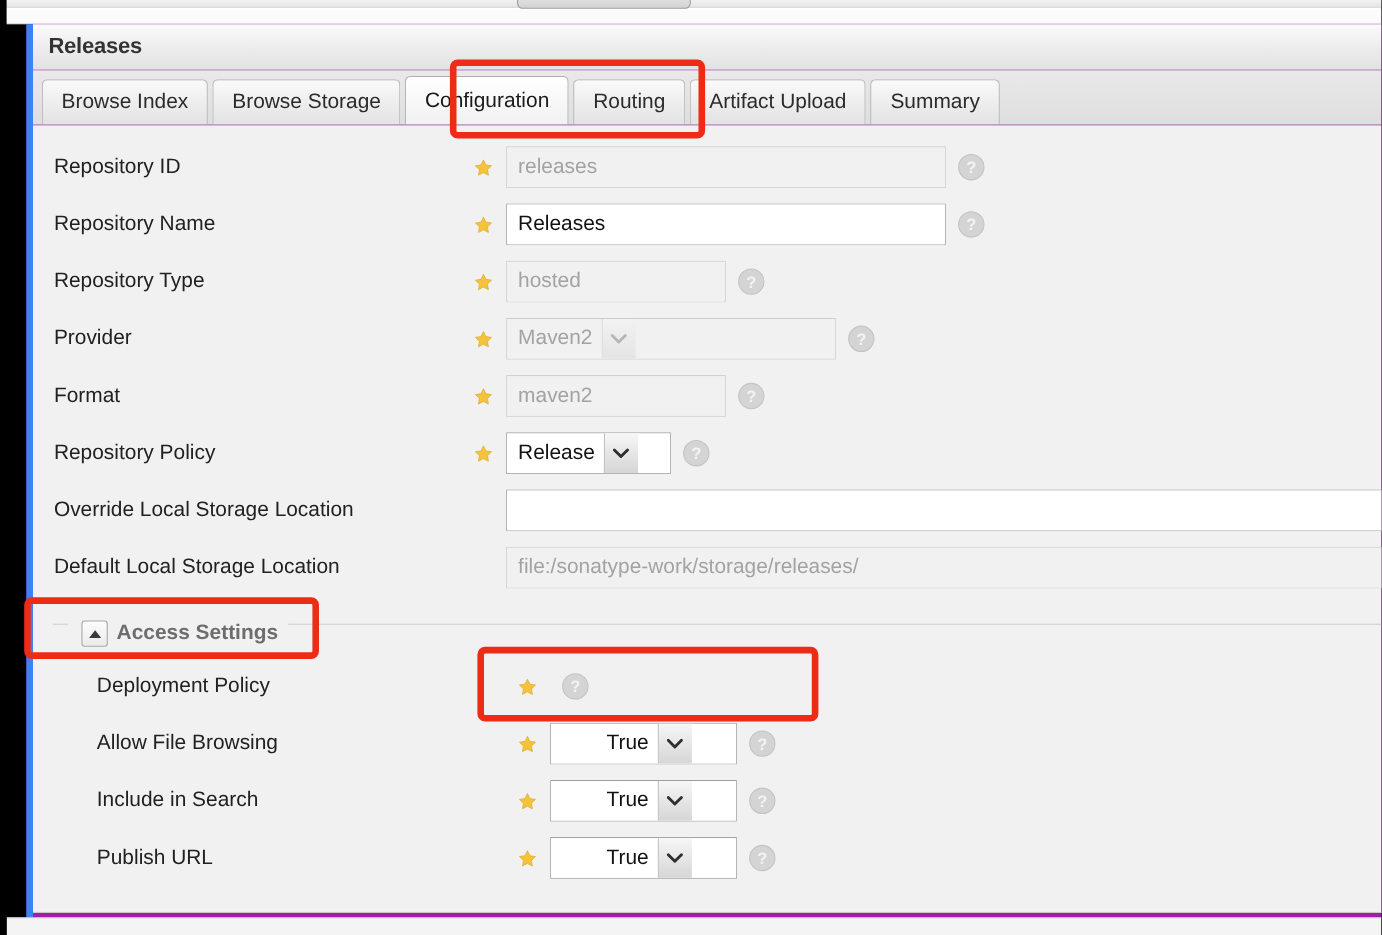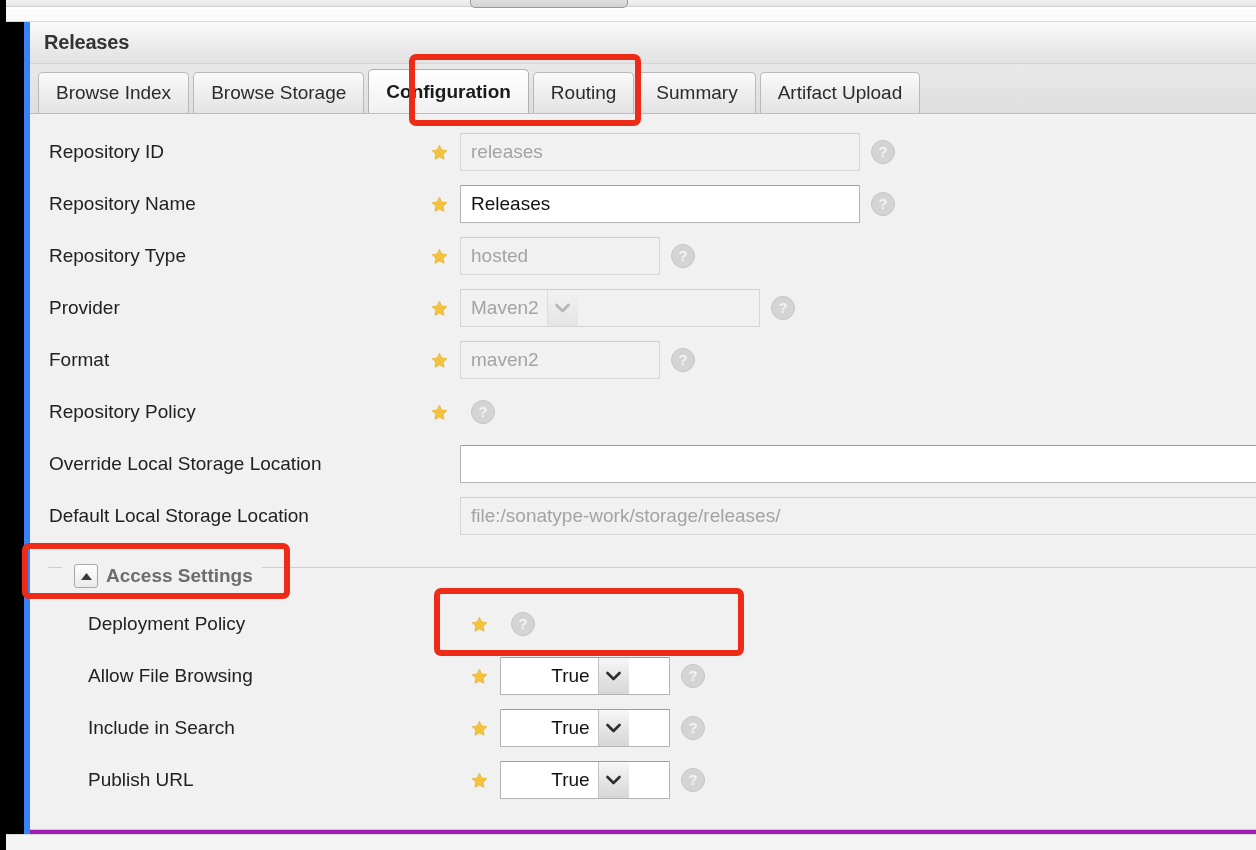--- a/index.html
+++ b/index.html
@@ -97,21 +97,21 @@
     font-size: 19px;
     color: #2b2b2b;
     background: linear-gradient(to bottom, #fafafa 0%, #efefef 45%, #e3e3e3 100%);
     border: 1px solid #b9b9b9;
     border-bottom: none;
     border-radius: 5px 5px 0 0;
     cursor: pointer;
     white-space: nowrap;
   }
   .tab.active {
-    font-weight: bold;
+    font-weight: normal;
     background: linear-gradient(to bottom, #ffffff 0%, #f7f7f7 55%, #f1f1f1 100%);
     border-color: #b0b0b0;
     height: 44px;
     color: #1a1a1a;
   }
 
   
   .form-body {
     position: relative;
     height: 716px;
@@ -303,22 +303,22 @@
 
   <div class="panel">
 
     <div class="panel-title">Releases</div>
 
     <div class="tabbar" id="tabbar">
         <div class="tab">Browse Index</div>
         <div class="tab">Browse Storage</div>
         <div class="tab active">Configuration</div>
         <div class="tab">Routing</div>
+        <div class="tab">Artifact Upload</div>
         <div class="tab">Summary</div>
-        <div class="tab">Artifact Upload</div>
       </div>
 
     <div class="form-body">
       <div id="top-fields">
           <div class="row">
             <div class="label">Repository ID</div>
             <span class="star"><svg viewBox="0 0 20 20" width="17" height="17" aria-hidden="true">
                 <polygon points="10,1.6 12.6,7 18.6,7.9 14.3,12.1 15.3,18 10,15.2 4.7,18 5.7,12.1 1.4,7.9 7.4,7" fill="#F5C33B" stroke="#e0ad28" stroke-width="0.8"></polygon>
               </svg></span>
             <div class="ctrl">
@@ -387,20 +387,28 @@
                   <text x="13" y="18.4" text-anchor="middle" font-family="Liberation Sans, sans-serif" font-size="15" font-weight="bold" fill="#f3f3f3">?</text>
                 </svg></span>
             </div>
           </div>
           <div class="row">
             <div class="label">Repository Policy</div>
             <span class="star"><svg viewBox="0 0 20 20" width="17" height="17" aria-hidden="true">
                 <polygon points="10,1.6 12.6,7 18.6,7.9 14.3,12.1 15.3,18 10,15.2 4.7,18 5.7,12.1 1.4,7.9 7.4,7" fill="#F5C33B" stroke="#e0ad28" stroke-width="0.8"></polygon>
               </svg></span>
             <div class="ctrl">
+              <div class="combo w150">
+                <div class="val">Release</div>
+                <div class="arrow-btn">
+                  <svg width="15" height="10" viewBox="0 0 15 10" aria-hidden="true">
+                    <path d="M1.5 2 L7.5 8 L13.5 2" stroke="#2f2f2f" stroke-width="2.6" fill="none" stroke-linecap="round" stroke-linejoin="round"></path>
+                  </svg>
+                </div>
+              </div>
               <span class="help"><svg viewBox="0 0 26 26" width="26" height="26" aria-hidden="true">
                   <circle cx="13" cy="13" r="11.5" fill="#d4d4d4" stroke="#c4c4c4" stroke-width="1"></circle>
                   <text x="13" y="18.4" text-anchor="middle" font-family="Liberation Sans, sans-serif" font-size="15" font-weight="bold" fill="#f3f3f3">?</text>
                 </svg></span>
             </div>
           </div>
           <div class="row">
             <div class="label">Override Local Storage Location</div>
             <div class="ctrl">
               <input type="text" class="inp wide" value="" style="">

